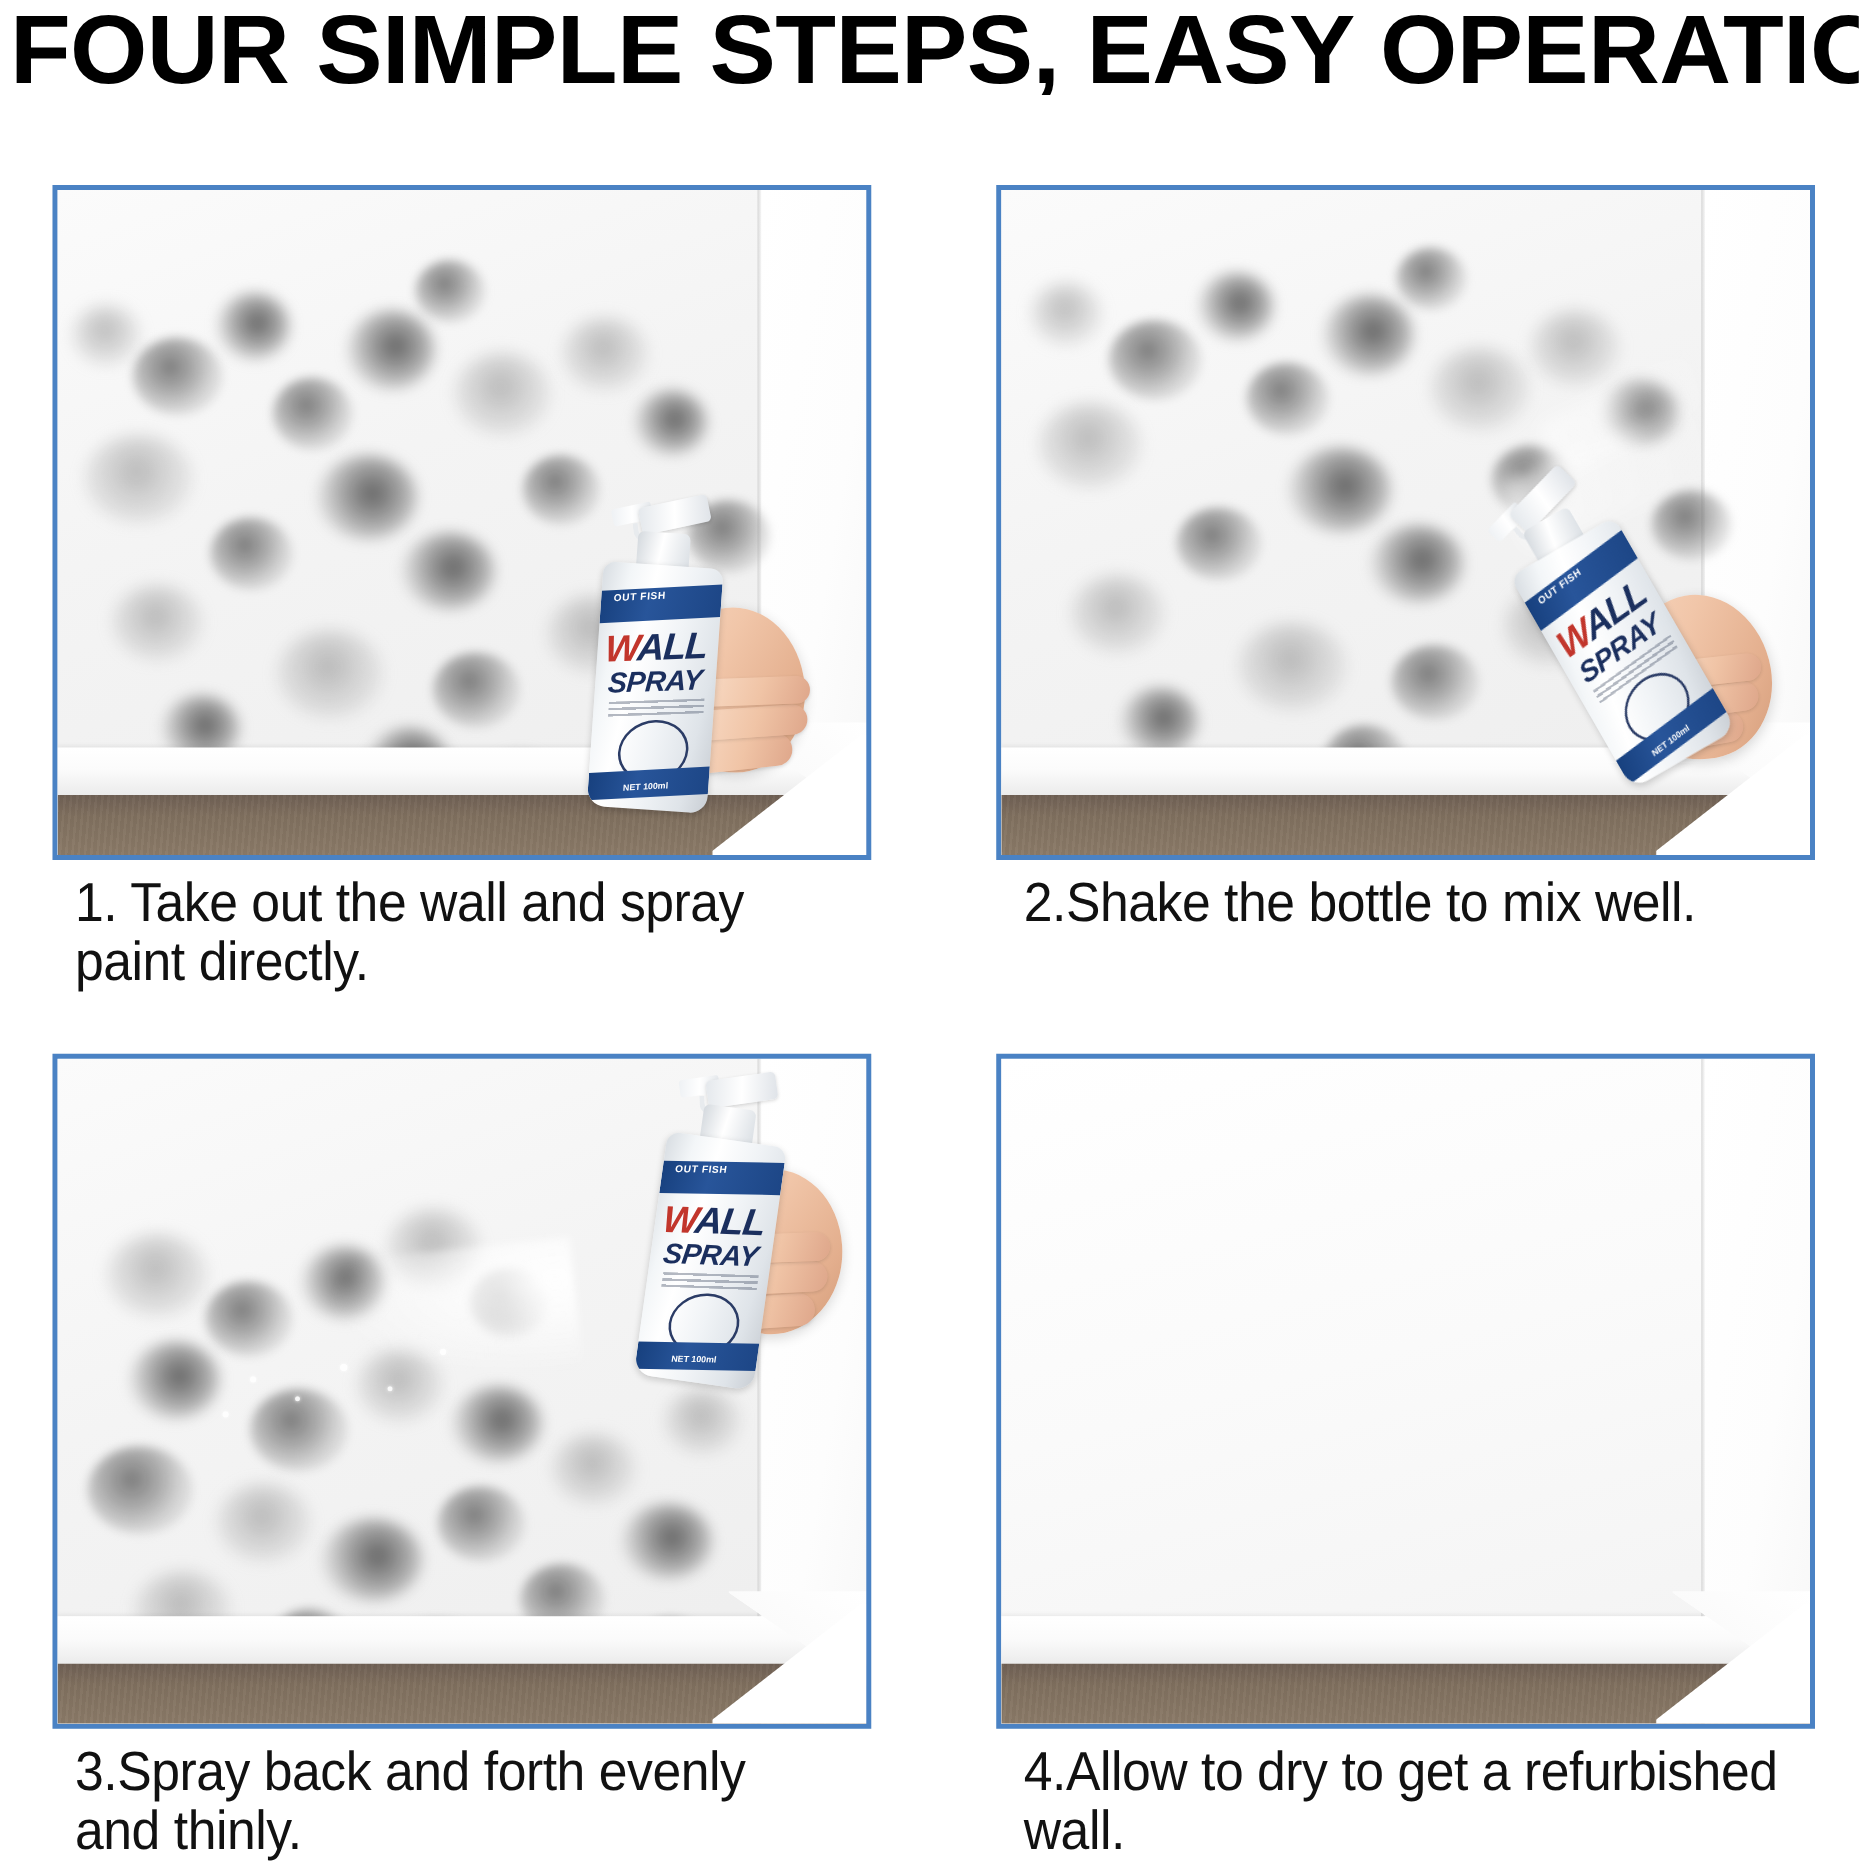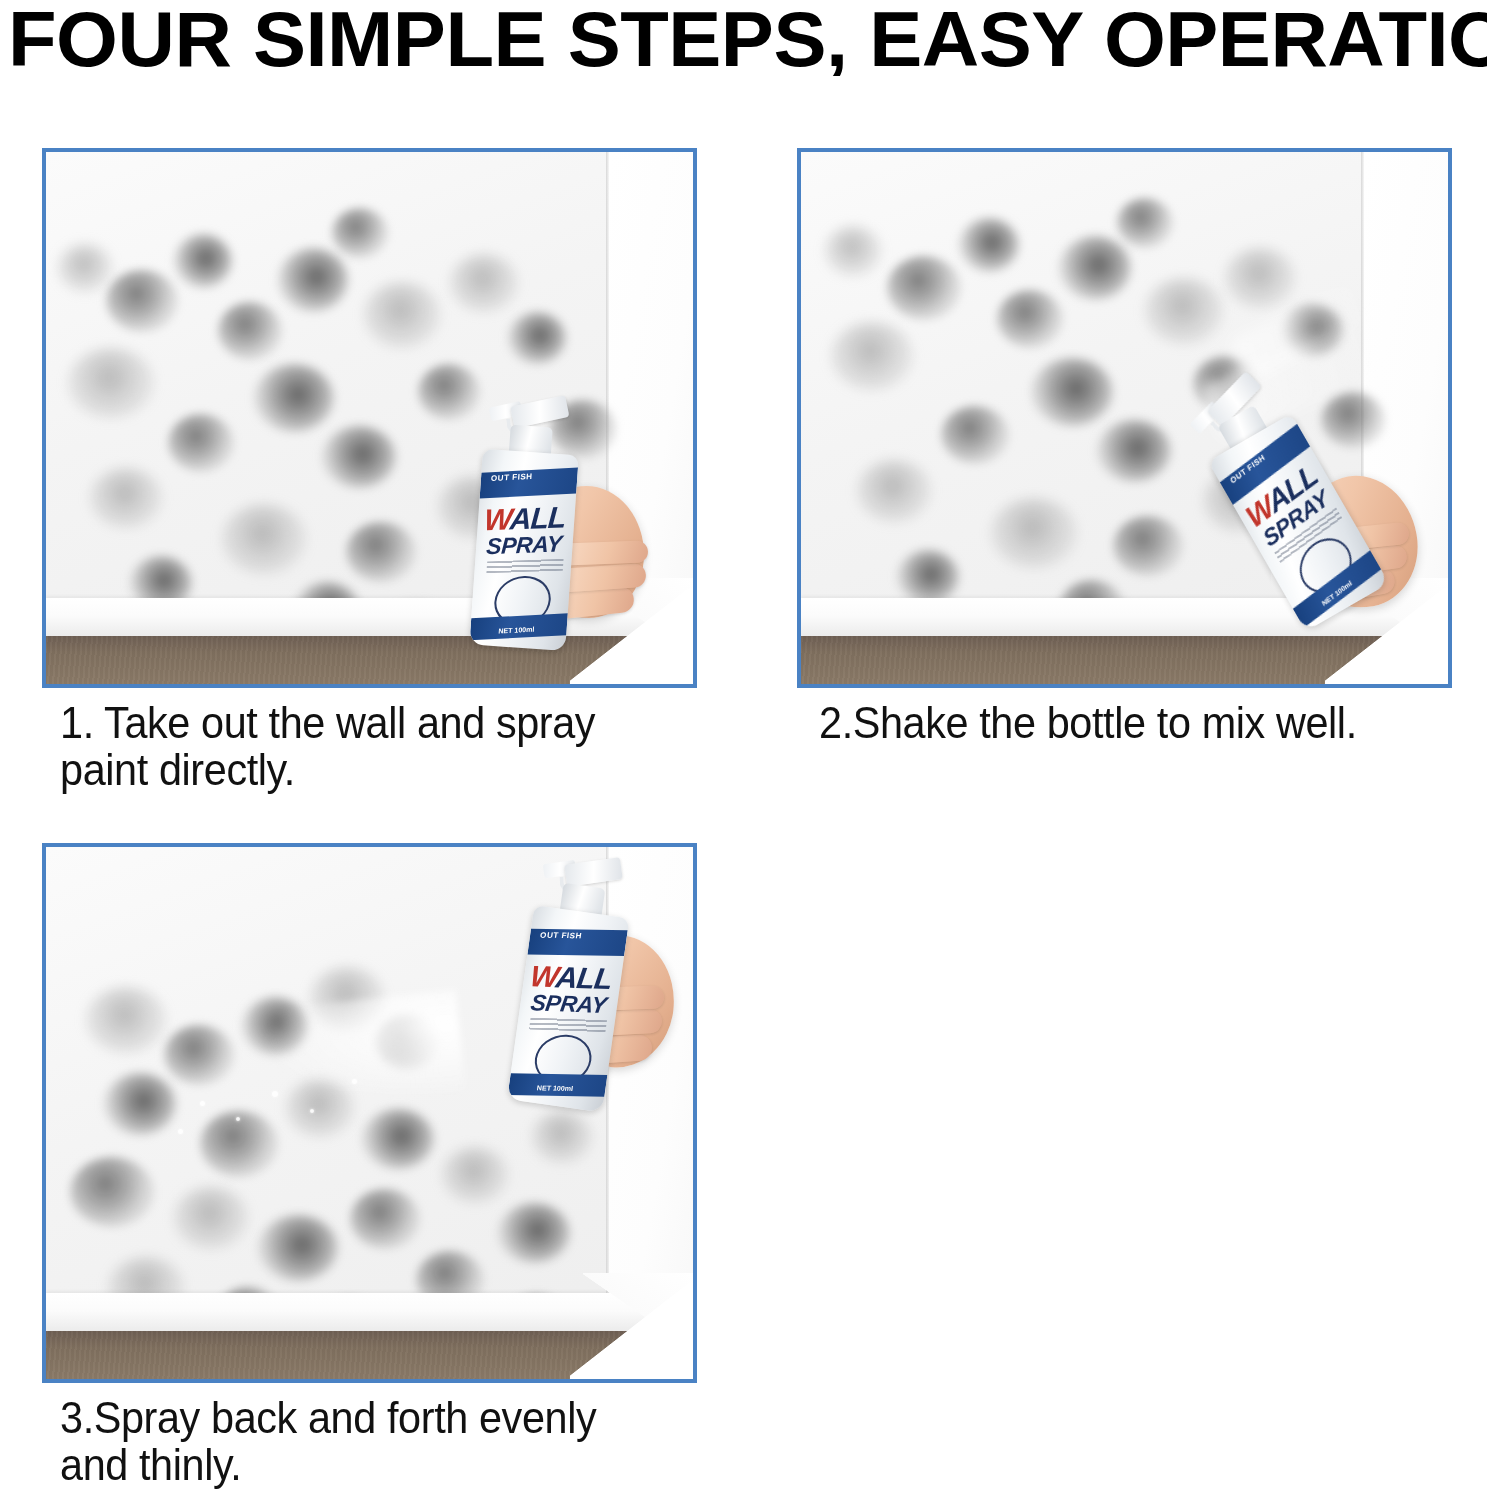--- a/index.html
+++ b/index.html
@@ -602,15 +602,29 @@
               <div class="label-foot">NET 100ml</div>
             </div>
           </div>
 
         </div>
       </div>
       <div class="caption">3.Spray back and forth evenly
 and thinly.</div>
     </div>
 
+    <div class="step col-right row-bottom">
+      <div class="panel">
+        <div class="scene" style="background:linear-gradient(165deg,#ffffff 0%,#fafafa 45%,#f2f2f2 100%);">
+          <div class="wall-far"></div>
+          <div class="wall-corner"></div>
+          <div class="baseboard"></div>
+          <div class="floor"></div>
+          <div class="baseboard-diag"></div>
+          <div class="floor-wedge"></div>
+        </div>
+      </div>
+      <div class="caption">4.Allow to dry to get a refurbished
+wall.</div>
+    </div>
 
   </div>
 </div>
 
 </body></html>

